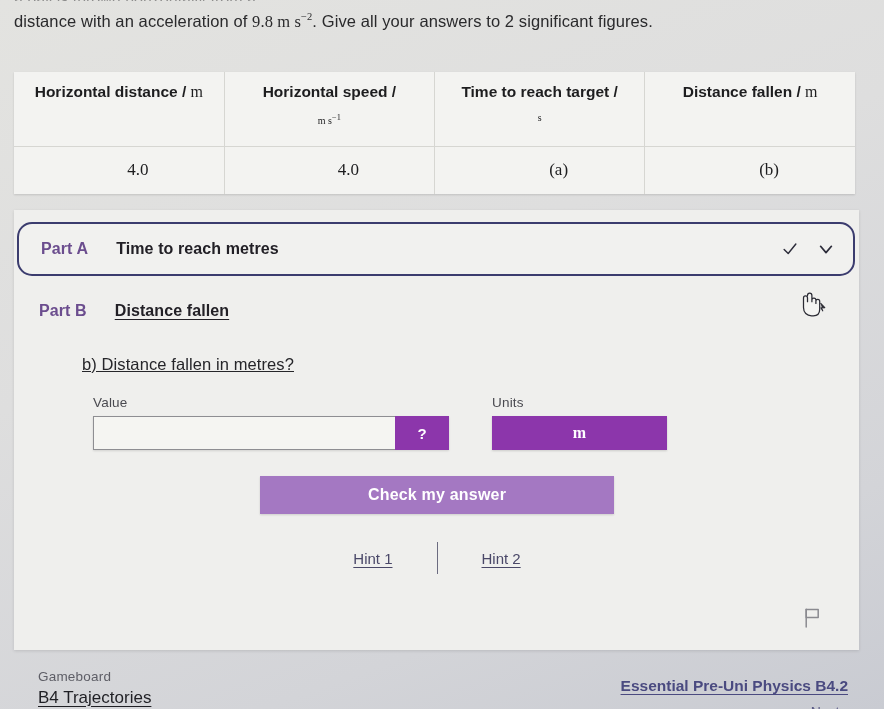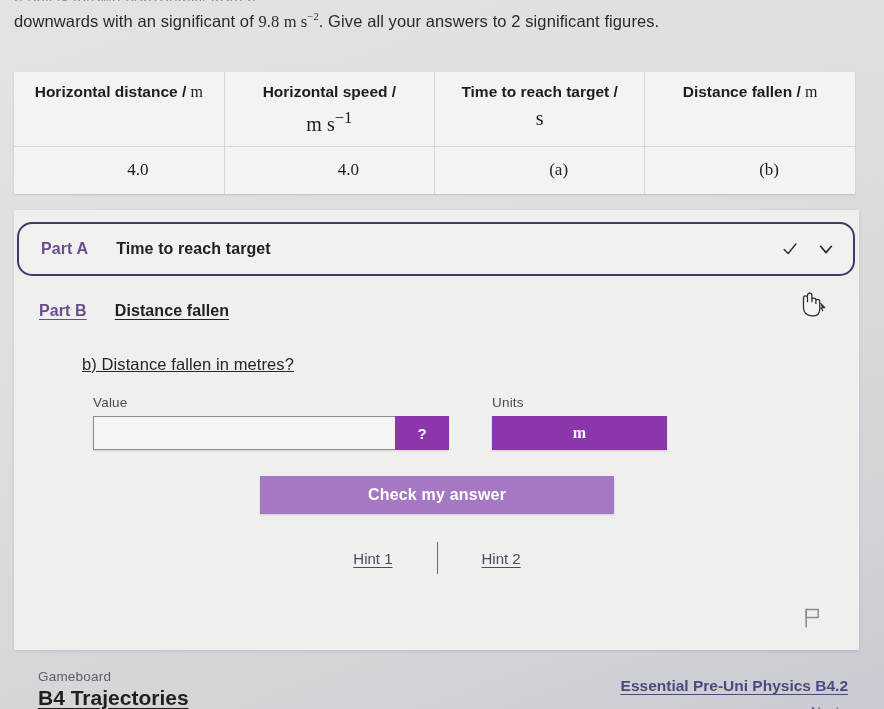--- a/index.html
+++ b/index.html
@@ -95,21 +95,21 @@
   .unit {
     font-family: "Liberation Serif", serif;
     font-weight: 400;
     font-size: 16px;
   }
   .unit-line {
     display: block;
     margin-top: 4px;
     font-family: "Liberation Serif", serif;
     font-weight: 400;
-    font-size: 20px;
+    font-size: 10px;
   }
   .paren { font-family: "Liberation Sans", sans-serif; font-size: 16px; }
 
   
   .accordion {
     position: absolute;
     left: 14px;
     top: 210px;
     width: 845px;
     height: 440px;
@@ -157,21 +157,20 @@
     left: 3px;
     top: 78px;
     width: 838px;
     height: 46px;
     display: flex;
     align-items: center;
     padding: 0 18px 0 22px;
   }
   .part-b .part-label {
     color: #6b4d8e;
-    text-decoration: underline;
     text-underline-offset: 3px;
   }
   .part-b .part-title {
     text-decoration: underline;
     text-underline-offset: 3px;
   }
 
   .hand-cursor {
     position: absolute;
     right: 32px;
@@ -313,22 +312,22 @@
     left: 38px;
     top: 666px;
     line-height: 21px;
   }
   .footer-eyebrow {
     font-size: 13.5px;
     color: #5e5e66;
     letter-spacing: .2px;
   }
   .footer-crumb {
-    font-size: 21px;
-    font-weight: 700;
+    font-size: 17px;
+    font-weight: 400;
     color: #1f1f24;
     text-decoration: underline;
     text-underline-offset: 3px;
     cursor: pointer;
   }
 
   .footer-right {
     position: absolute;
     right: 36px;
     top: 674px;
@@ -353,21 +352,21 @@
   }
 </style>
 </head>
 <body>
 
 <div class="page">
 
   <div class="clipped-line">a ball is thrown horizontally from a</div>
 
   <div class="prose-top">
-    <span>downwards with an significant of </span><span class="serif">9.8</span><span class="serif">&nbsp;</span><span class="serif">m s</span><sup class="serif">−2</sup><span>. Give all your answers to 2 significant figures.</span>
+    <span>distance with an acceleration of </span><span class="serif">9.8</span><span class="serif">&nbsp;</span><span class="serif">m s</span><sup class="serif">−2</sup><span>. Give all your answers to 2 significant figures.</span>
   </div>
 
   <div class="table-wrap">
     <table class="datatable">
       <thead>
         <tr>
           <th>
             <span>Horizontal distance /</span>
             <span class="unit">m</span>
           </th>
@@ -393,21 +392,21 @@
           <td class="paren">(b)</td>
         </tr>
       </tbody>
     </table>
   </div>
 
   <div class="accordion">
 
     <div class="part-a">
       <span class="part-label">Part A</span>
-      <span class="part-title">Time to reach target</span>
+      <span class="part-title">Time to reach metres</span>
       <span class="part-a-icons">
         <svg class="ico" viewBox="0 0 20 20" fill="none">
           <path d="M3.5 10.5 L8 15 L16.5 4.5" stroke="#2c2c3a" stroke-width="1.6" stroke-linecap="round" stroke-linejoin="round"></path>
         </svg>
         <svg class="ico" viewBox="0 0 20 20" fill="none">
           <path d="M4 7 L10 14 L16 7" stroke="#2c2c3a" stroke-width="1.9" stroke-linecap="round" stroke-linejoin="round"></path>
         </svg>
       </span>
     </div>
 

